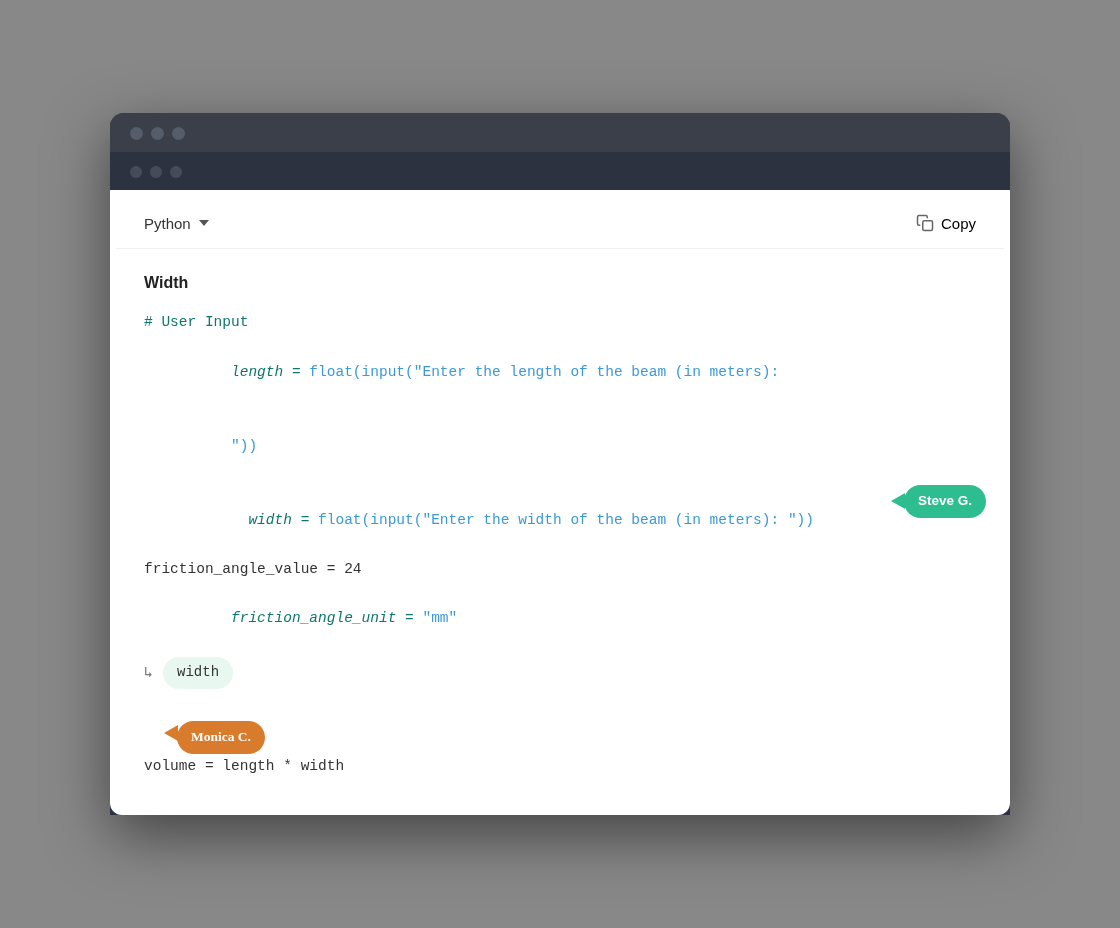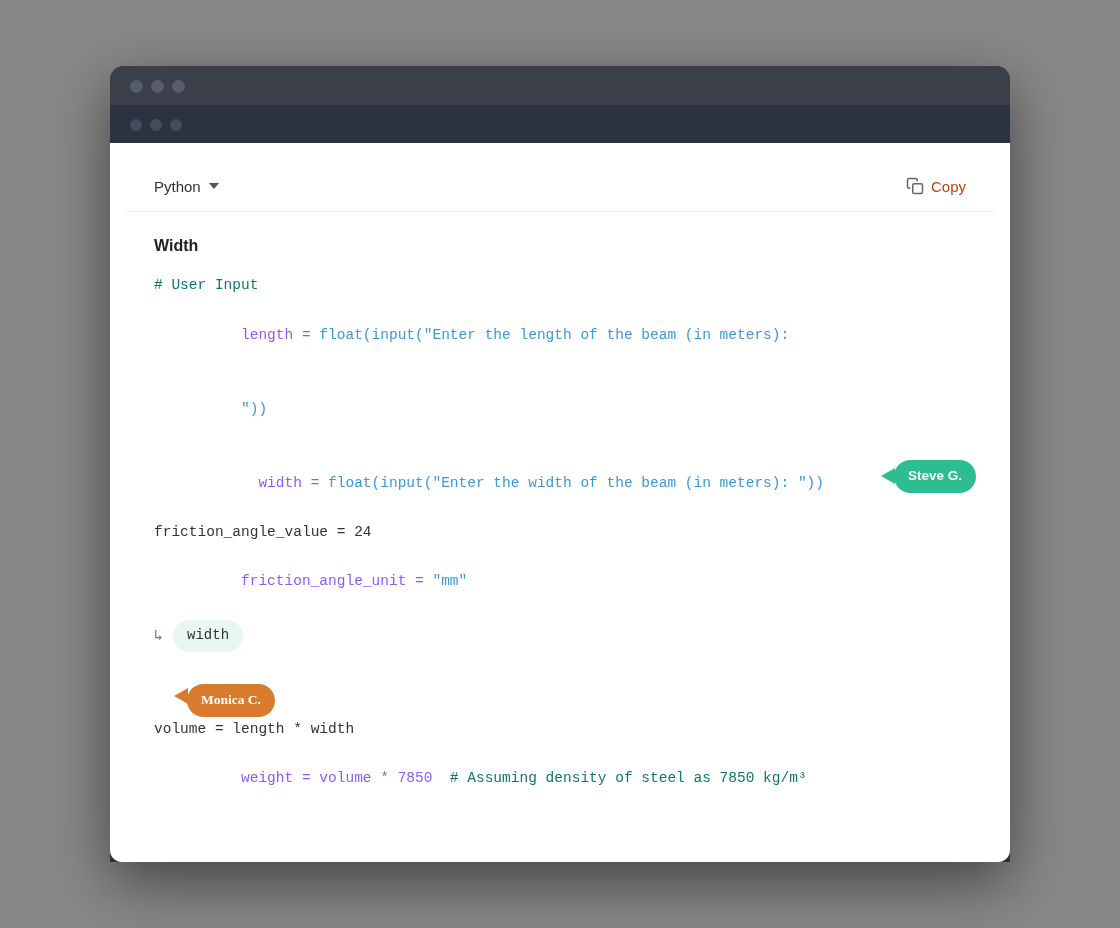--- a/index.html
+++ b/index.html
@@ -55,21 +55,21 @@
     .dot-inner {
       width: 12px;
       height: 12px;
       border-radius: 50%;
       background: #444c5c;
     }
 
     .code-panel {
       background: #ffffff;
       border-radius: 0 0 12px 12px;
-      padding: 16px;
+      padding: 6px;
       overflow: hidden;
     }
 
     .code-toolbar {
       display: flex;
       align-items: center;
       justify-content: space-between;
       padding: 18px 28px 16px 28px;
       border-bottom: 1px solid #f0f0f0;
     }
@@ -92,21 +92,21 @@
       border-right: 5px solid transparent;
       border-top: 6px solid #555;
       margin-left: 2px;
     }
 
     .copy-btn {
       display: flex;
       align-items: center;
       gap: 7px;
       font-size: 15px;
-      color: #c2410c;
+      color: #000000;
       cursor: pointer;
       background: none;
       border: none;
       font-family: inherit;
     }
 
     .copy-icon {
       width: 18px;
       height: 18px;
       display: inline-block;
@@ -125,36 +125,36 @@
       font-size: 16px;
       font-weight: 600;
       color: #222;
       font-family: -apple-system, BlinkMacSystemFont, 'Segoe UI', sans-serif;
       margin-bottom: 14px;
     }
 
     .comment { color: #0f766e; font-style: normal; }
     .builtin { color: #3b99d8; }
     .string-val { color: #3b99d8; }
-    .plain { color: #8b5cf6; }
+    .plain { color: #0f766e; font-style: italic; }
 
     .code-line {
       display: block;
       white-space: pre;
     }
 
     .relative-wrap {
       position: relative;
     }
 
     
     .annotation-steve {
       position: absolute;
       right: -10px;
-      top: 14px;
+      top: 2px;
       display: flex;
       align-items: center;
       gap: 0;
     }
 
     .annotation-steve .arrow-steve {
       width: 0;
       height: 0;
       border-top: 8px solid transparent;
       border-bottom: 8px solid transparent;
@@ -306,20 +306,17 @@
         <div class="annotation-monica-wrap" style="display:block; position:relative; padding-bottom: 10px;">
 
           <div class="annotation-monica">
             <div class="arrow-monica"></div>
             <div class="bubble-monica">Monica C.</div>
           </div>
         </div>
 
         <span class="code-line" style="margin-top: 51px; display:block;">volume = length * width</span>
 
-        <span class="code-line">
-          <span class="plain">weight = volume * 7850  </span><span class="comment"># Assuming density of steel as 7850 kg/m³</span>
-        </span>
 
       </div>
     </div>
   </div>
 </div>
 
 </body></html>

